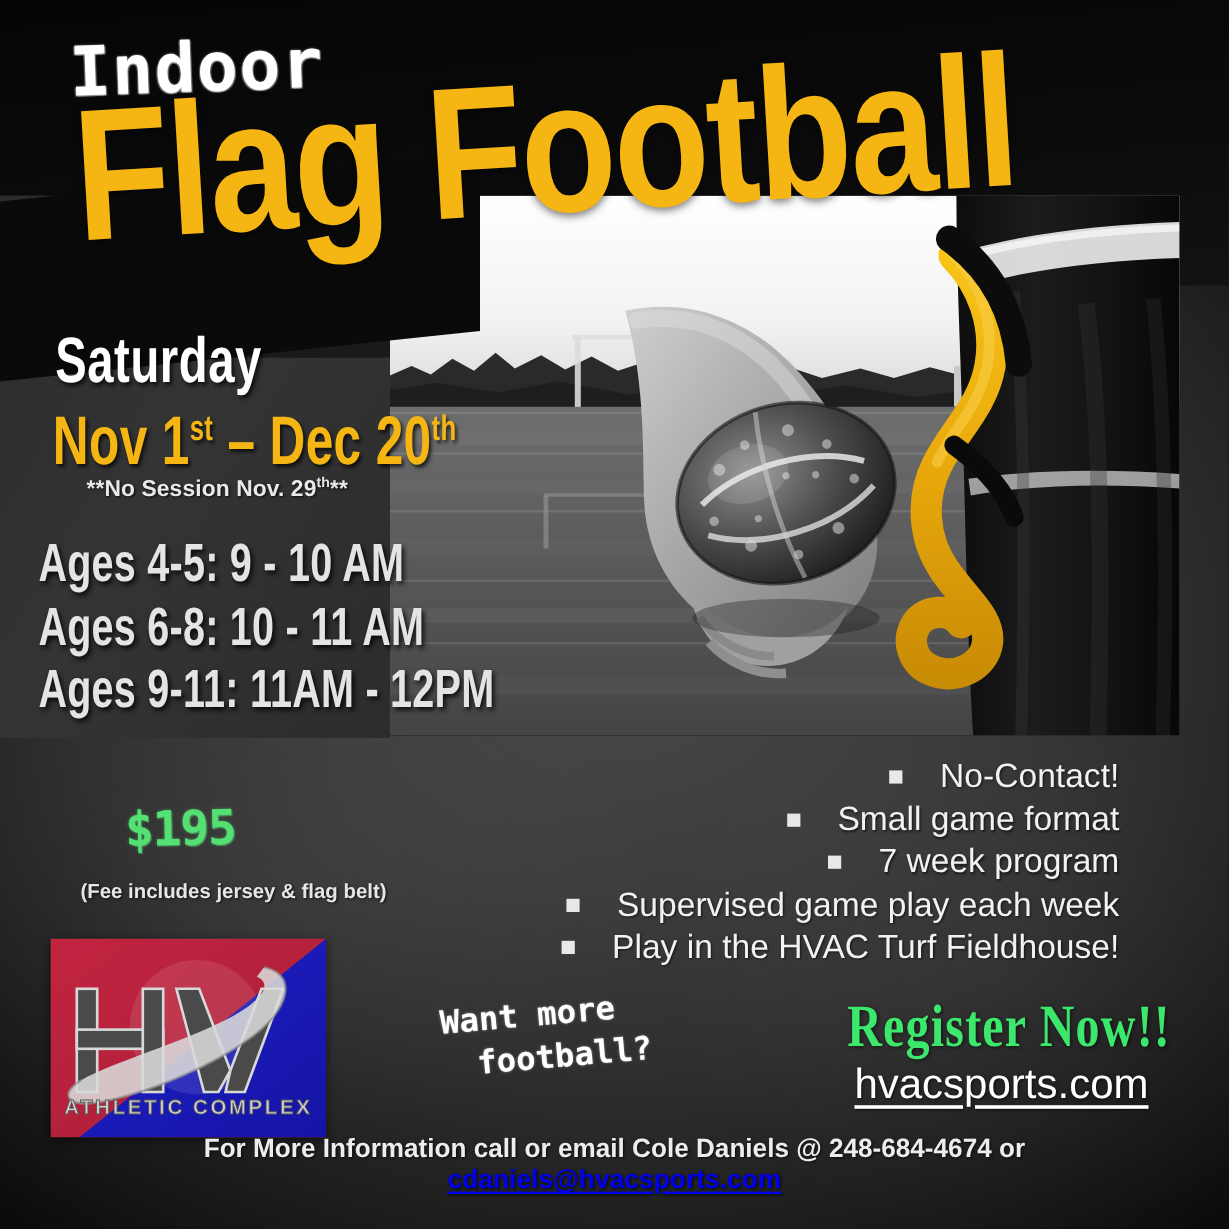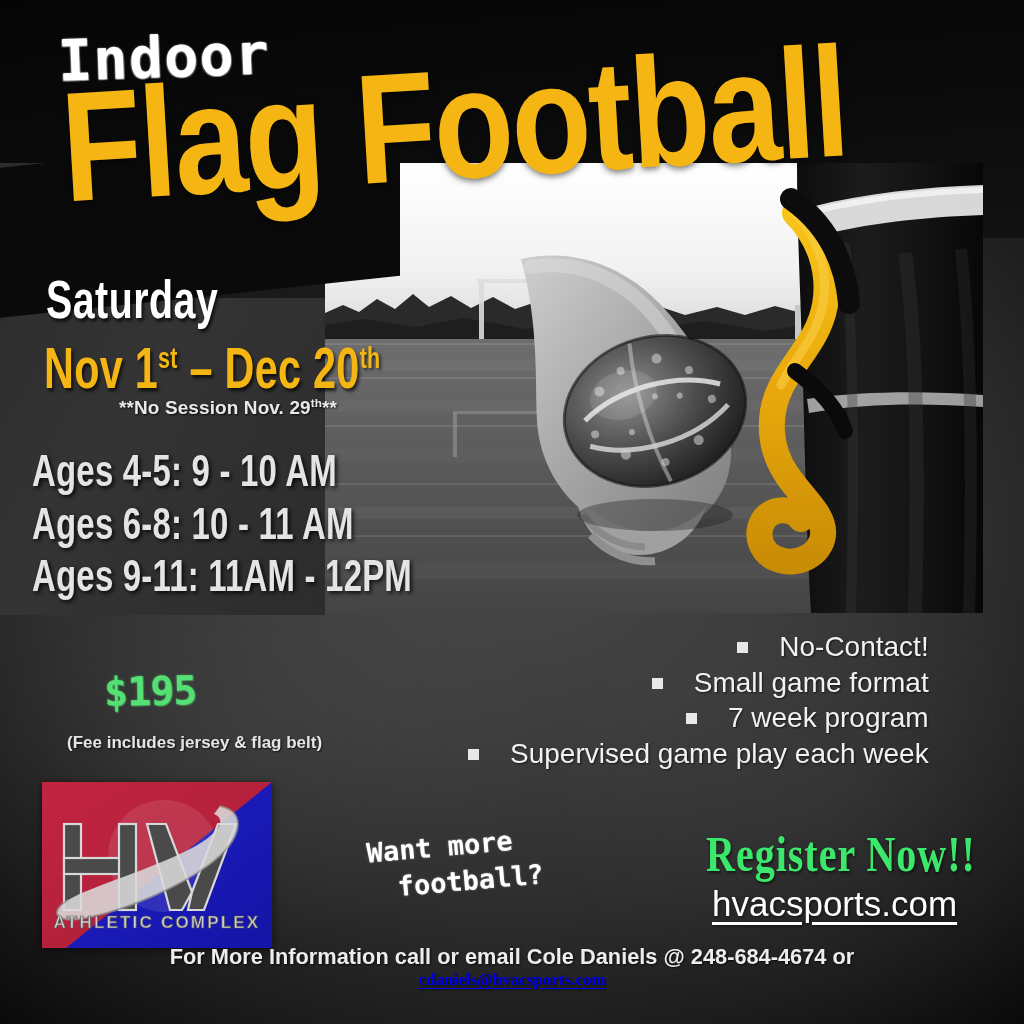--- a/index.html
+++ b/index.html
@@ -105,21 +105,20 @@
     white-space:nowrap;
   }
   .daterange sup{ font-size:.52em; vertical-align:super; }
   .nosession{
     position:absolute; left:72px; top:396px;
     font-size:19px; font-weight:600;
     color:#e9e9e9;
     letter-spacing:.1px;
     white-space:nowrap;
     text-shadow:1px 1px 2px rgba(0,0,0,.8);
-    margin-left:47px;
   }
   .nosession sup{ font-size:.62em; }
 
   .ages{
     position:absolute; left:32px; top:448px;
     display:flex; flex-direction:column; gap:7px;
   }
   .age-line{
     font-family:"Liberation Sans Narrow","Liberation Sans", sans-serif;
     font-weight:bold; font-size:34px;
@@ -219,22 +218,22 @@
     color:#ededed;
   }
   .footer-line1{
     font-family:"Liberation Sans Narrow","Liberation Sans", sans-serif;
     font-size:22px; font-weight:600;
     transform:scaleX(.99);
     white-space:nowrap;
     text-shadow:1px 1px 2px rgba(0,0,0,.7);
   }
   .footer-line2{
-    font-family:Liberation Serif, serif;
-    font-size:17px; font-weight:600;
+    font-family:Liberation Sans, sans-serif;
+    font-size:22px; font-weight:600;
     margin-top:5px;
     text-decoration:underline;
     text-underline-offset:3px;
     white-space:nowrap;
     text-shadow:1px 1px 2px rgba(0,0,0,.7);
   }
 </style>
 </head>
 <body>
 
@@ -397,20 +396,24 @@
       <span class="bullet-txt">Small game format</span>
     </div>
     <div class="bullet-row">
       <span class="bullet-sq"></span>
       <span class="bullet-txt">7 week program</span>
     </div>
     <div class="bullet-row">
       <span class="bullet-sq"></span>
       <span class="bullet-txt">Supervised game play each week</span>
     </div>
+    <div class="bullet-row">
+      <span class="bullet-sq"></span>
+      <span class="bullet-txt">Play in the HVAC Turf Fieldhouse!</span>
+    </div>
   </div>
 
   <div class="price">$195</div>
   <div class="price-note">(Fee includes jersey &amp;  flag belt)</div>
 
   <div class="logo">
     <svg viewBox="0 0 230 166" preserveAspectRatio="none">
       <defs>
         <linearGradient id="redg" x1="0" y1="0" x2="1" y2="1">
           <stop offset="0%" stop-color="#C22440"></stop>

